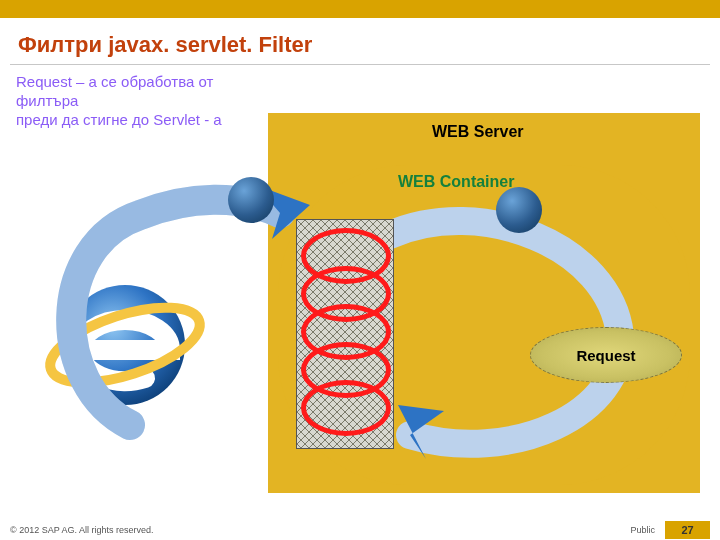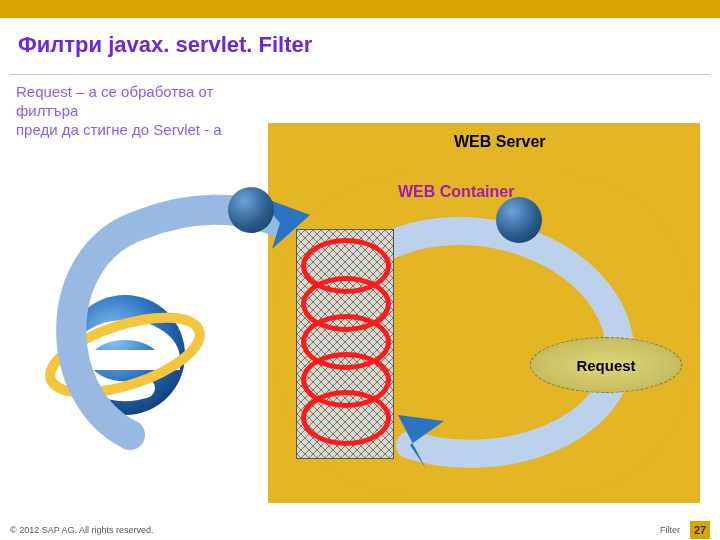--- a/index.html
+++ b/index.html
@@ -1,37 +1,37 @@
 <!DOCTYPE html>
 <html><head>
 <meta charset="utf-8">
 <style>
   html,body{margin:0;padding:0;width:720px;height:540px;font-family:Arial,Helvetica,sans-serif;background:#fff;}
   .topbar{height:18px;background:#d9a300;}
-  .title{font-size:22px;font-weight:bold;color:#6d28d9;margin:14px 0 16px 18px;}
+  .title{font-size:22px;font-weight:bold;color:#c2410c;margin:14px 0 6px 18px;}
   .hr{height:1px;background:#c7c7c7;margin:0 10px;}
   .canvas{position:relative;width:700px;height:440px;margin:0 10px;}
   .req-text{position:absolute;left:6px;top:8px;font-size:15px;line-height:1.25;color:#8b5cf6;max-width:210px;}
   .webserver-box{position:absolute;left:258px;top:48px;width:432px;height:380px;background:#e3b423;}
-  .webserver-label{position:absolute;left:444px;top:58px;font-size:16px;font-weight:bold;color:#000;}
+  .webserver-label{position:absolute;left:422px;top:58px;font-size:16px;font-weight:bold;color:#000;}
   .container-box{position:absolute;left:268px;top:100px;width:412px;height:320px;background:#e3b423;border-radius:130px 130px 130px 130px;}
-  .container-label{position:absolute;left:388px;top:108px;font-size:16px;font-weight:bold;color:#a21caf;}
+  .container-label{position:absolute;left:388px;top:108px;font-size:16px;font-weight:bold;color:#15803d;}
   
   .browser{position:absolute;left:30px;top:190px;width:170px;height:170px;}
   
   .filter-stack{position:absolute;left:286px;top:154px;width:96px;height:228px;border:1px solid #555;background:#d8d8d0;}
   .filter-stack svg{position:absolute;inset:0;}
   .red-coil{position:absolute;width:80px;height:46px;border:5px solid #ff1a1a;border-radius:50%;left:4px;}
   .blue-dot{position:absolute;width:46px;height:46px;border-radius:50%;background:radial-gradient(circle at 35% 30%,#6aa3d8 0%,#2c5c8f 55%,#0f3558 100%);}
   
   .servlet{position:absolute;left:520px;top:262px;width:150px;height:54px;border-radius:50%;background:radial-gradient(ellipse at center,#e0d77a 0%,#c9c163 60%,#b0a84e 100%);border:1px dashed #7a7440;display:flex;align-items:center;justify-content:center;font-size:15px;font-weight:bold;}
   
   .arrow svg{position:absolute;}
   .footer{position:absolute;bottom:0;left:0;right:0;height:20px;display:flex;align-items:center;justify-content:space-between;padding:0 10px;font-size:9px;color:#555;}
-  .pgnum{background:#d9a300;color:#333;font-weight:bold;width:20px;height:18px;display:flex;align-items:center;justify-content:center;font-size:11px;}
+  .pgnum{background:#d9a300;color:#333;font-weight:bold;width:45px;height:18px;display:flex;align-items:center;justify-content:center;font-size:11px;}
   .footer-left{display:flex;align-items:flex-end;gap:4px;}
 </style>
 </head>
 <body>
 
 <div class="topbar"></div>
 <div class="title">Филтри javax. servlet. Filter</div>
 <div class="hr"></div>
 
 <div class="canvas">
@@ -98,16 +98,16 @@
     <span>Request</span>
   </div>
 
 </div>
 
 <div class="footer">
   <div class="footer-left">
     <span>© 2012 SAP AG. All rights reserved.</span>
   </div>
   <div style="display:flex;align-items:center;gap:10px;">
-    <span>Filter</span>
+    <span>Public</span>
     <span class="pgnum">27</span>
   </div>
 </div>
 
 </body></html>

